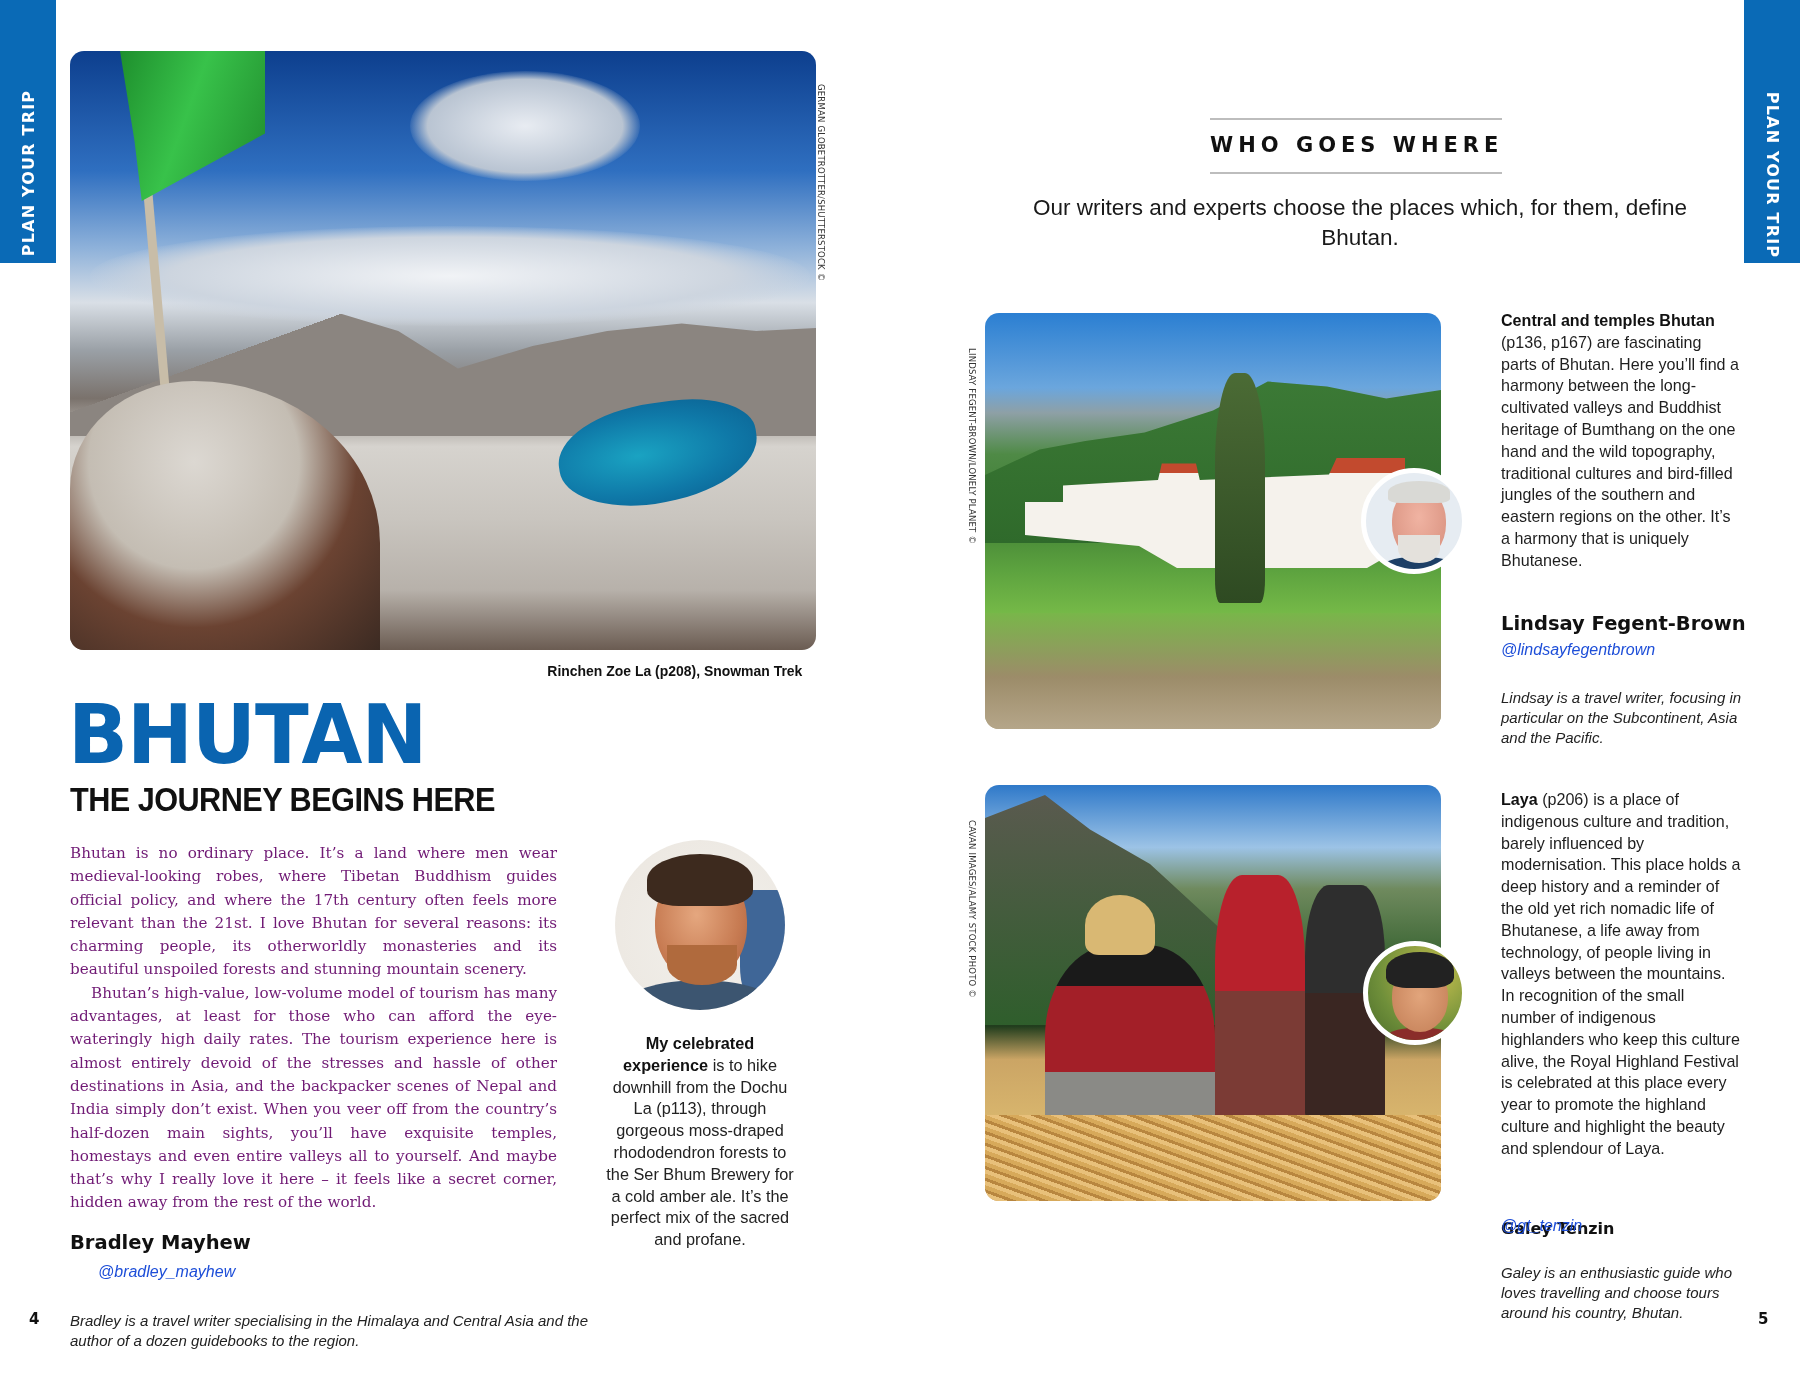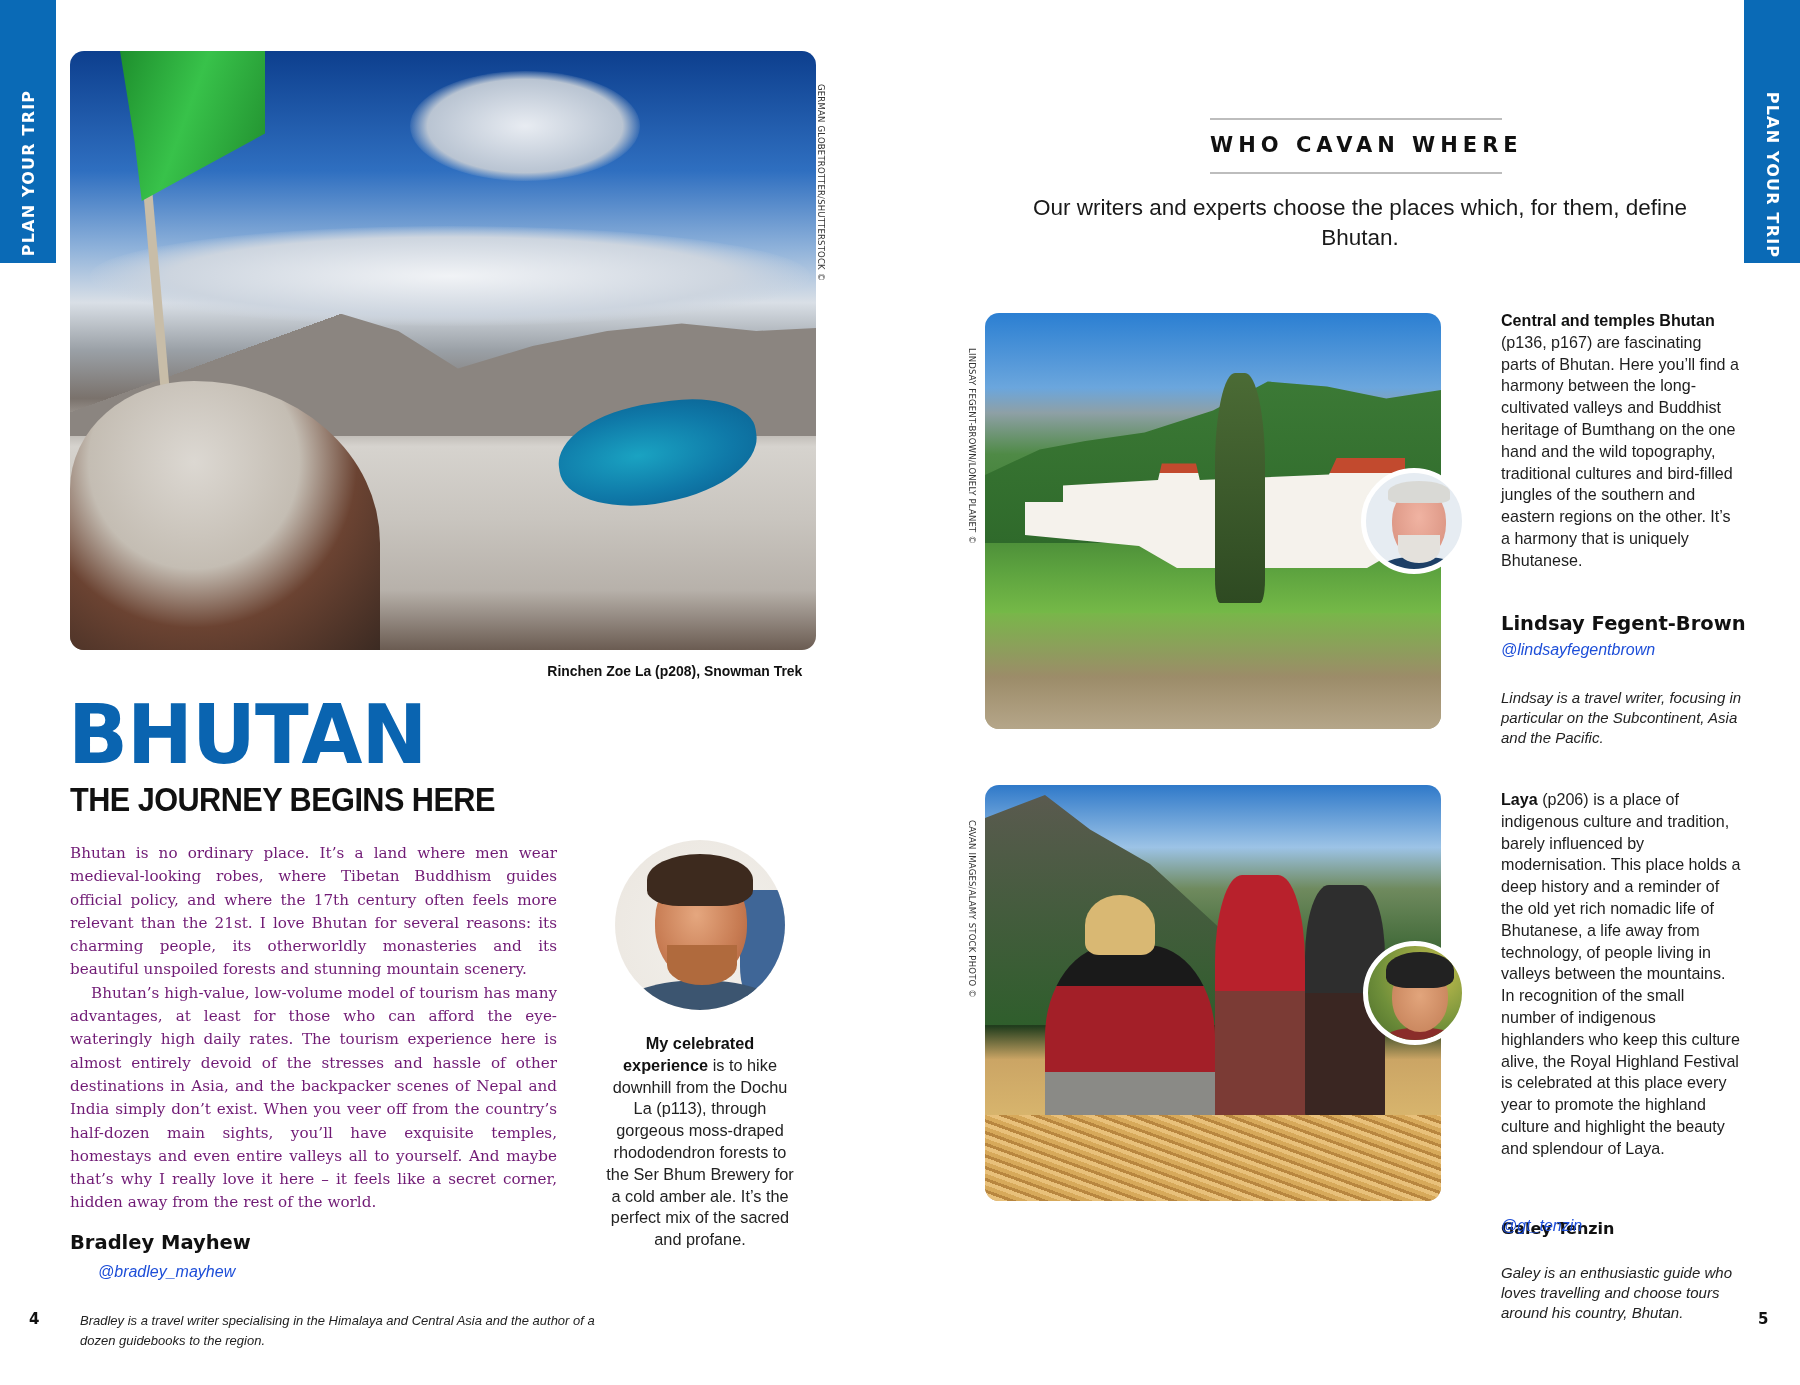--- a/index.html
+++ b/index.html
@@ -41,21 +41,21 @@
   #body-text { position: absolute; left: 70px; top: 842px; width: 487px; font-family: "DejaVu Serif", serif; font-size: 15.2px; line-height: 23.3px; color: #701a75; text-align: justify; }
   #body-text p { text-indent: 0; }
   #body-text p + p { text-indent: 21px; }
 
   .author-name { position: absolute; font-family: "DejaVu Sans", sans-serif; font-weight: bold; color: #111; white-space: nowrap; }
   .author-handle { position: absolute; font-family: "Liberation Sans", sans-serif; font-style: italic; color: #1d4ed8; white-space: nowrap; }
   .author-bio { position: absolute; font-family: "Liberation Sans", sans-serif; font-style: italic; color: #222; margin-top: 20px; }
 
   #bradley-name { left: 70px; top: 1231px; font-size: 19.5px; }
   #bradley-handle { left: 70px; top: 1263px; font-size: 16px; margin-left: 28px; }
-  #bradley-bio { left: 80px; top: 1291px; width: 520px; font-size: 13px; line-height: 19.5px; }
+  #bradley-bio { left: 70px; top: 1291px; width: 520px; font-size: 15px; line-height: 19.5px; }
 
   .avatar { position: absolute; border-radius: 50%; overflow: hidden; }
   #avatar-bradley { left: 615px; top: 840px; width: 170px; height: 170px; background: radial-gradient(circle at 60% 55%, #f2f0ec 0%, #ebe6df 100%); }
   #avatar-bradley .face { position: absolute; left: 40px; top: 30px; width: 92px; height: 112px; border-radius: 45% 45% 50% 50%; background: radial-gradient(ellipse at 45% 40%, #e5a77f 0%, #c77b52 60%, #a85d3a 100%); }
   #avatar-bradley .hair { position: absolute; left: 32px; top: 14px; width: 106px; height: 52px; border-radius: 50% 50% 30% 30%; background: #3d2a1e; }
   #avatar-bradley .beard { position: absolute; left: 52px; top: 105px; width: 70px; height: 40px; border-radius: 0 0 50% 50%; background: #b06a3d; }
   #avatar-bradley .shirt { position: absolute; left: 10px; top: 140px; width: 150px; height: 50px; border-radius: 50% 50% 0 0; background: #3c5570; }
   #avatar-bradley .wall { position: absolute; left: 125px; top: 50px; width: 45px; height: 110px; background: #3f6697; border-radius: 30% 0 0 30%; }
 
   #favourite { position: absolute; left: 605px; top: 1033px; width: 190px; font-family: "Liberation Sans", sans-serif; font-size: 16.3px; line-height: 21.8px; color: #222; text-align: center; }
@@ -154,21 +154,21 @@
   <div class="beard"></div>
 </div>
 
 <div id="favourite">
   <b>My celebrated experience</b><span> is to hike downhill from the Dochu La (p113), through gorgeous moss-draped rhododendron forests to the Ser Bhum Brewery for a cold amber ale. It’s the perfect mix of the sacred and profane.</span>
 </div>
 
 <div id="page-num-left" class="page-num">4</div>
 
 <div id="wgw-rule-top"></div>
-<div id="wgw-title">WHO CAVAN WHERE</div>
+<div id="wgw-title">WHO GOES WHERE</div>
 <div id="wgw-rule-bottom"></div>
 <div id="wgw-intro">Our writers and experts choose the places which, for them, define Bhutan.</div>
 
 <div id="credit-r1" class="credit">LINDSAY FEGENT-BROWN/LONELY PLANET ©</div>
 <div id="photo-r1" class="photo">
   <div class="ridge"></div>
   <div class="ground"></div>
   <div class="dzong"></div>
   <div class="tree"></div>
 </div>

